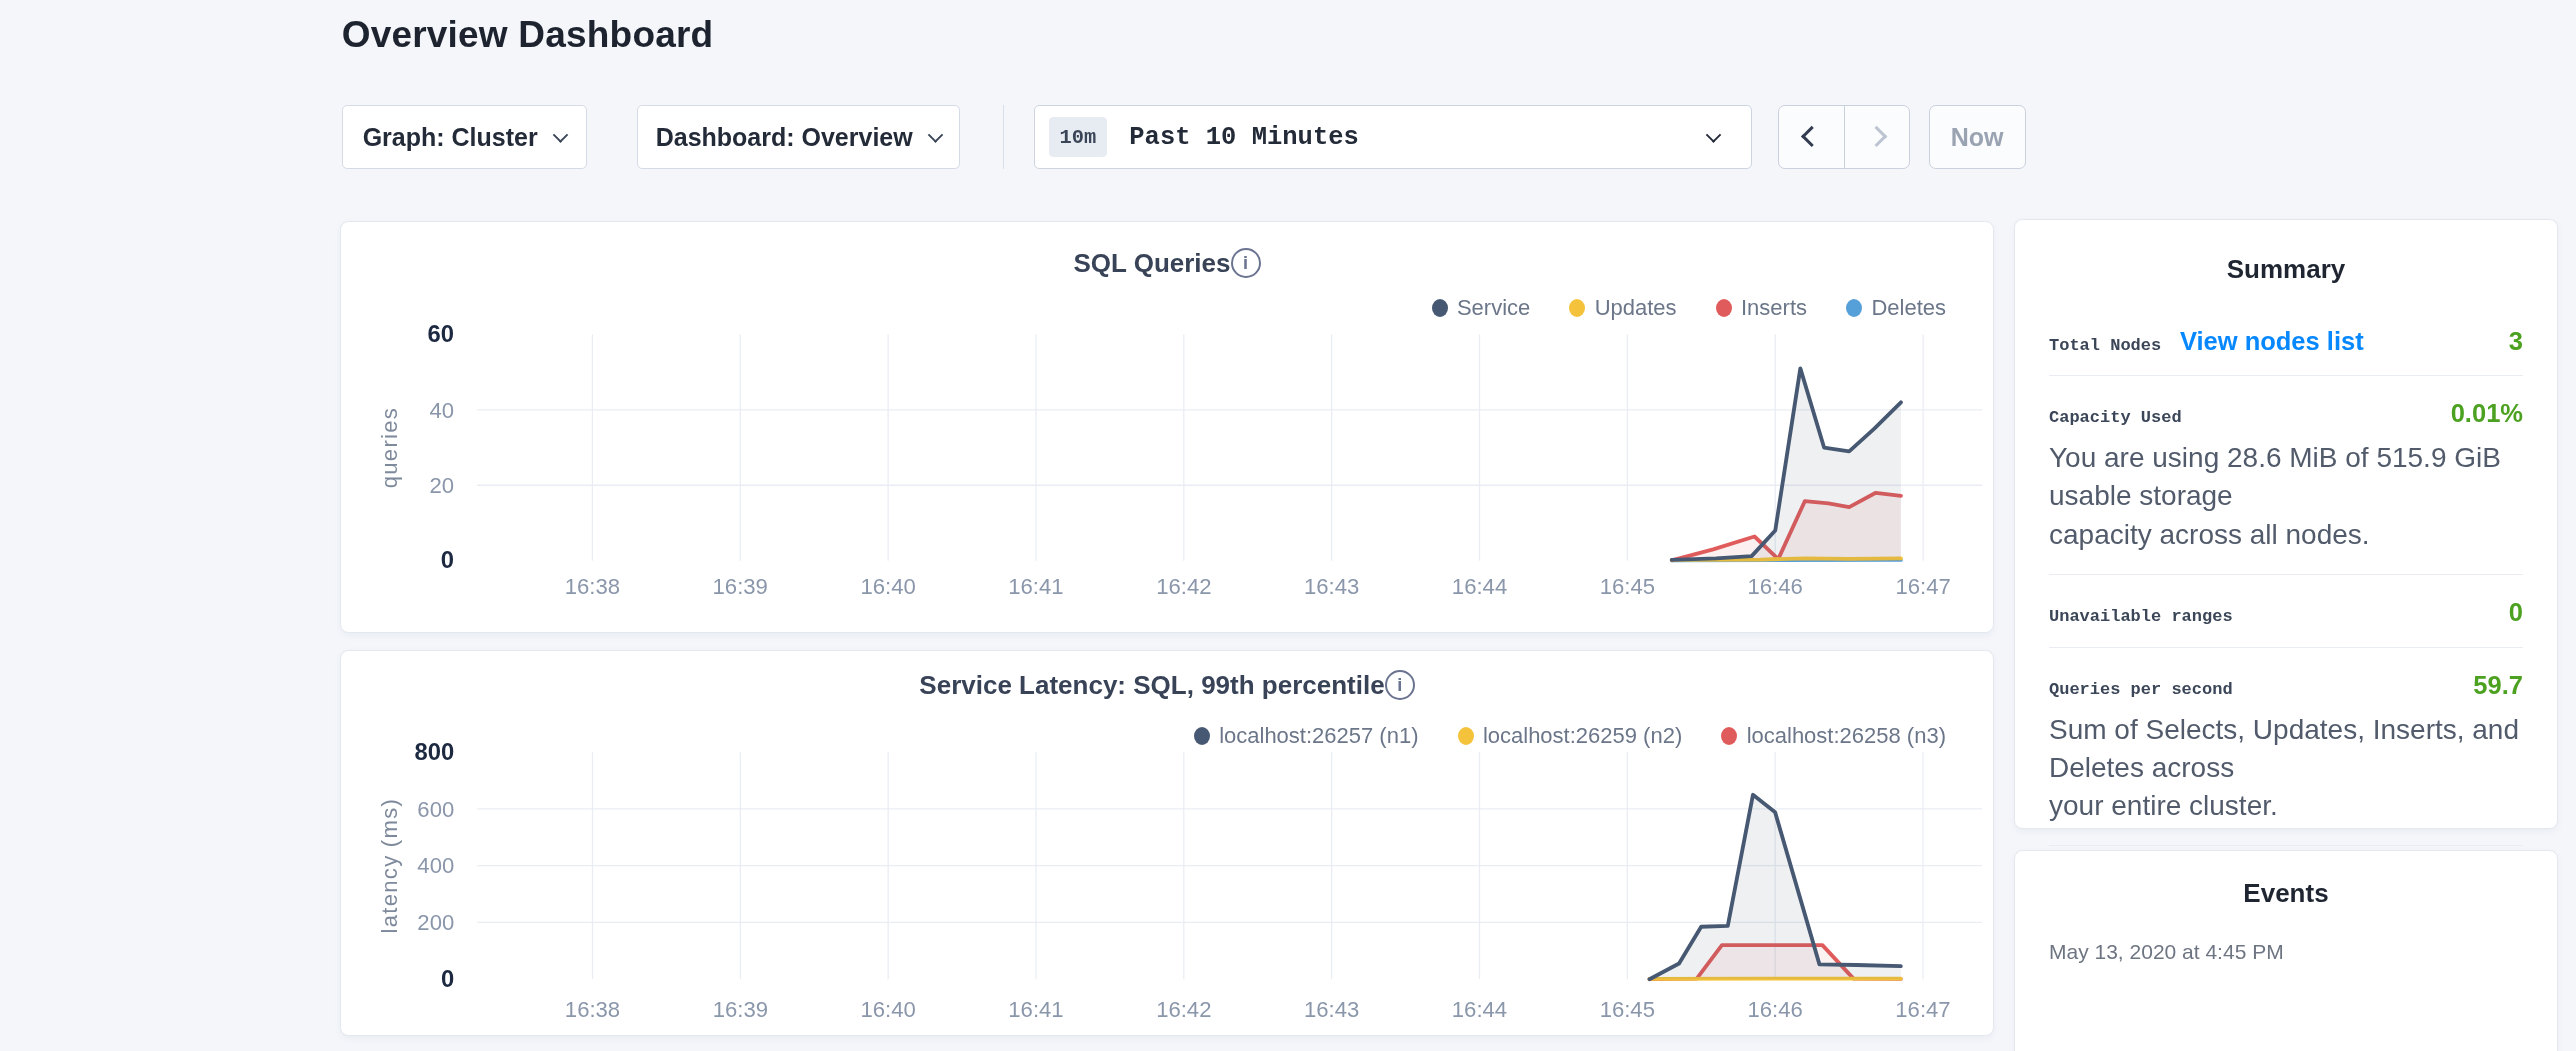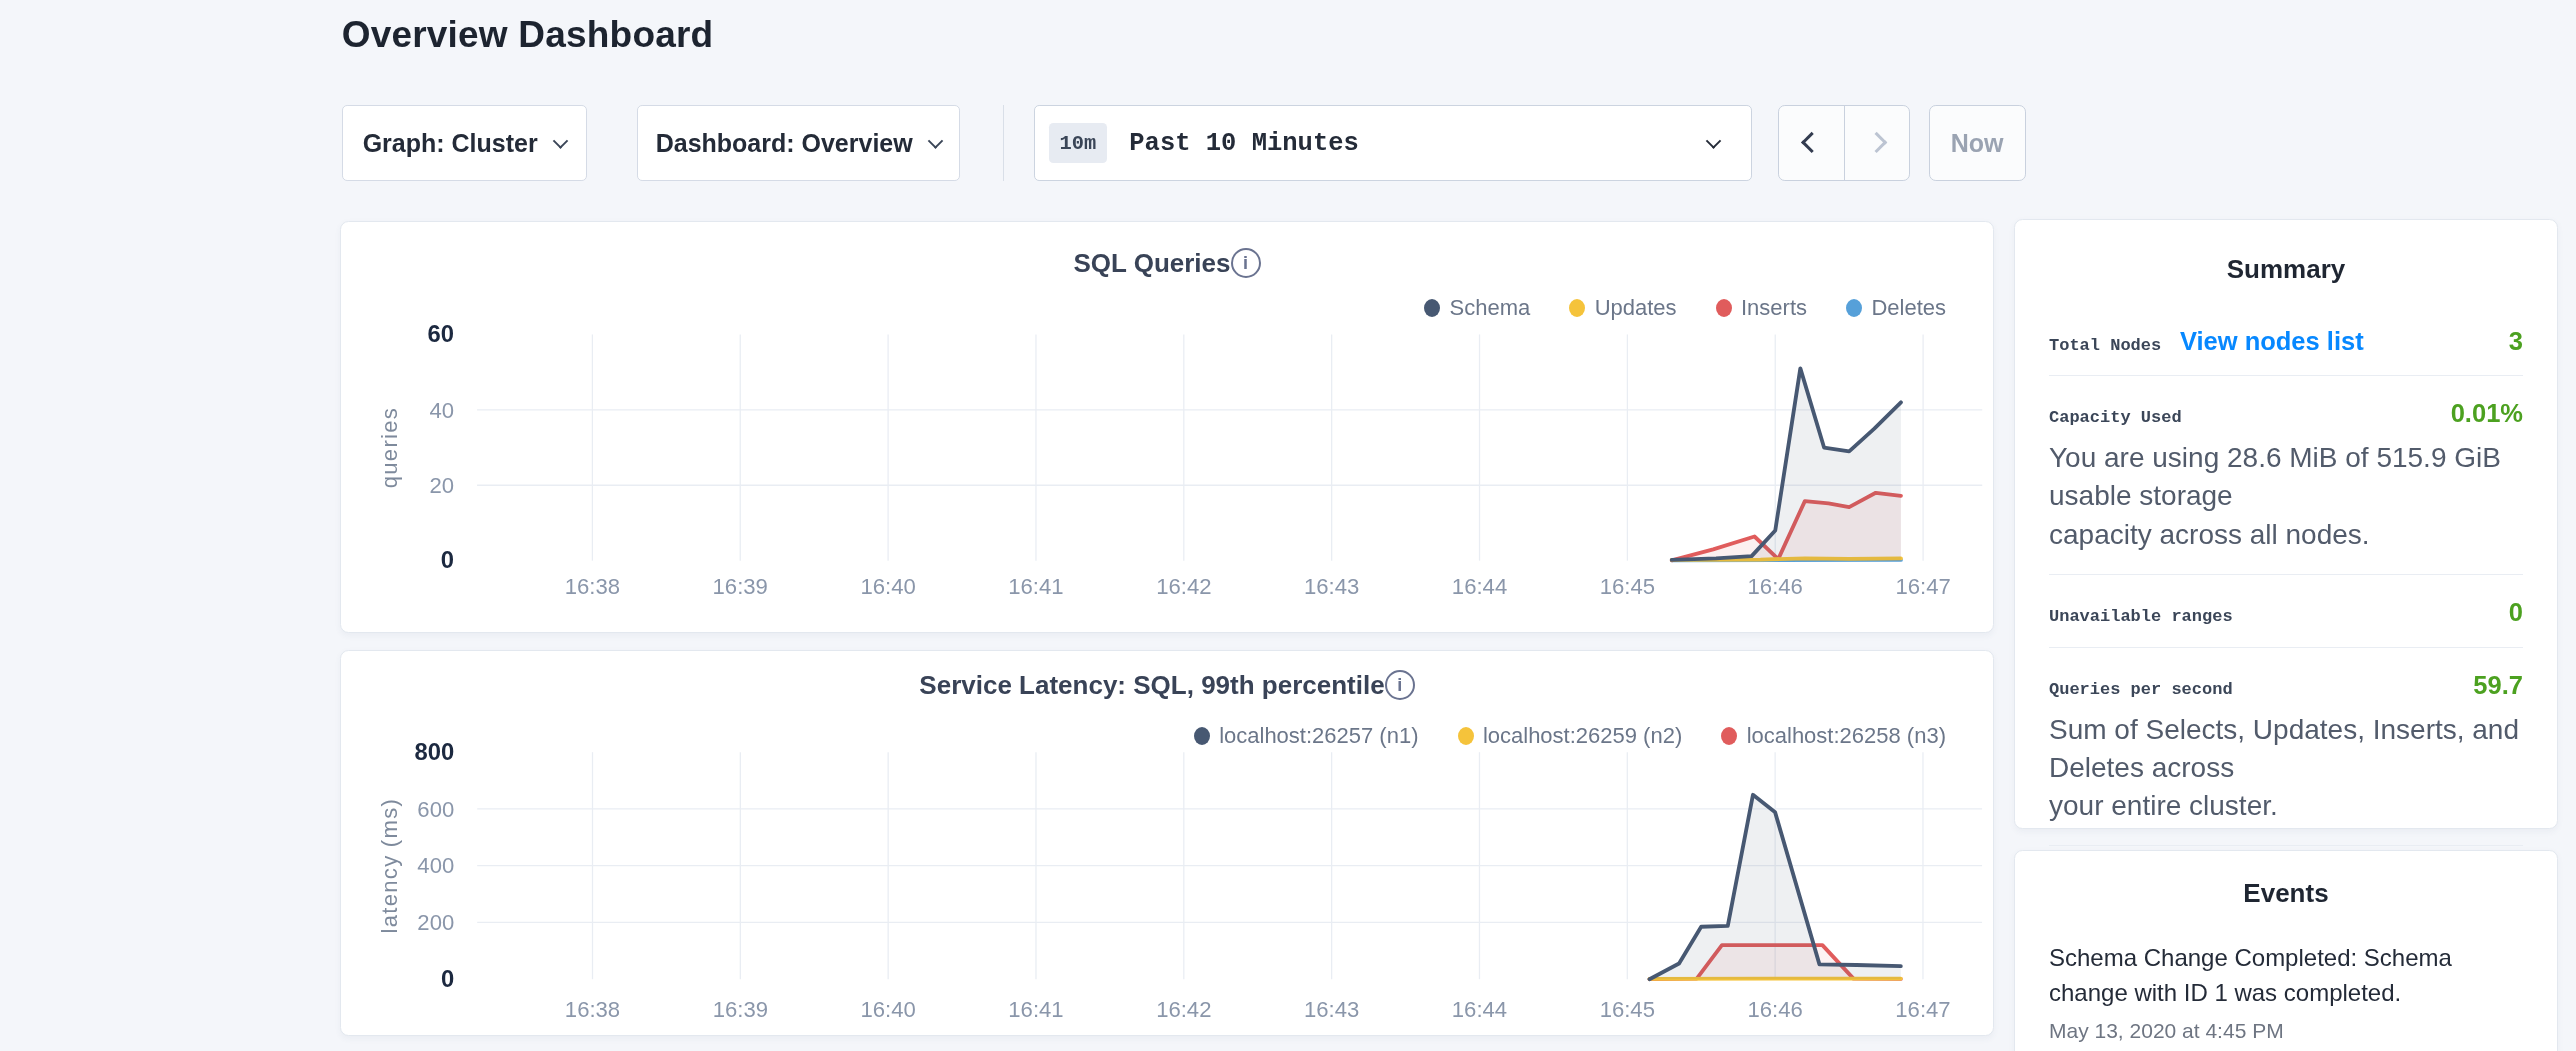--- a/index.html
+++ b/index.html
@@ -11,21 +11,21 @@
   
   .sidebar { position:absolute; left:0; top:0; width:340px; height:100%; padding-top:6.8px; }
   .nav-item {
     height:68px; display:flex; align-items:center; padding-left:23px;
     font-size:25px; font-weight:bold; color:#3b4659; cursor:pointer;
   }
   .nav-item.active { color:#0788ff; }
   
   .main { position:absolute; left:340px; top:0; width:1654px; height:100%; }
   .page-title { position:absolute; left:1.7px; top:13.6px; font-size:37px; font-weight:bold; color:#1d2430; letter-spacing:0.2px; }
-  .controls-row { position:absolute; left:1.7px; top:105px; height:76px; display:flex; align-items:stretch; }
+  .controls-row { position:absolute; left:1.7px; top:105px; height:64px; display:flex; align-items:stretch; }
   .dropdown {
     display:flex; align-items:center; justify-content:center; gap:17px;
     background:#fff; border:1.3px solid #d5dbe6; border-radius:5.1px;
     font-family:"Liberation Sans", sans-serif; font-size:25px; font-weight:bold; color:#242b38; cursor:pointer;
   }
   .dd-graph { width:245px; }
   .dd-dash  { width:323px; margin-left:50px; }
   .chev {
     width:11px; height:11px; border-right:2.6px solid #3a4557; border-bottom:2.6px solid #3a4557;
     transform:rotate(45deg) translate(-1.7px,-1.7px); display:inline-block; flex:0 0 auto;
@@ -140,21 +140,21 @@
     </div>
 
     <section class="chart-card" id="chart0">
       <div class="chart-title">
         <span>SQL Queries</span>
         <span class="info-icon">i</span>
       </div>
       <div class="chart-legend">
           <span class="legend-item">
             <span class="legend-dot" style="background: rgb(71, 88, 114);"></span>
-            <span>Schema</span>
+            <span>Service</span>
           </span>
           <span class="legend-item">
             <span class="legend-dot" style="background: rgb(245, 195, 59);"></span>
             <span>Updates</span>
           </span>
           <span class="legend-item">
             <span class="legend-dot" style="background: rgb(224, 92, 92);"></span>
             <span>Inserts</span>
           </span>
           <span class="legend-item">
@@ -297,22 +297,18 @@
 
     <div class="srow">
       <span class="slabel">P99 latency</span>
       <span class="svalue">46.1 ms</span>
     </div>
   </section>
 
   <section class="panel" id="events-panel">
     <h2>Events</h2>
     <div class="event-item">
-      <div class="event-text">
-        <div>Schema Change Completed: Schema</div>
-        <div>change with ID 1 was completed.</div>
-      </div>
       <div class="event-time">May 13, 2020 at 4:45 PM</div>
     </div>
   </section>
 
 </div>
 
 
 </body></html>

